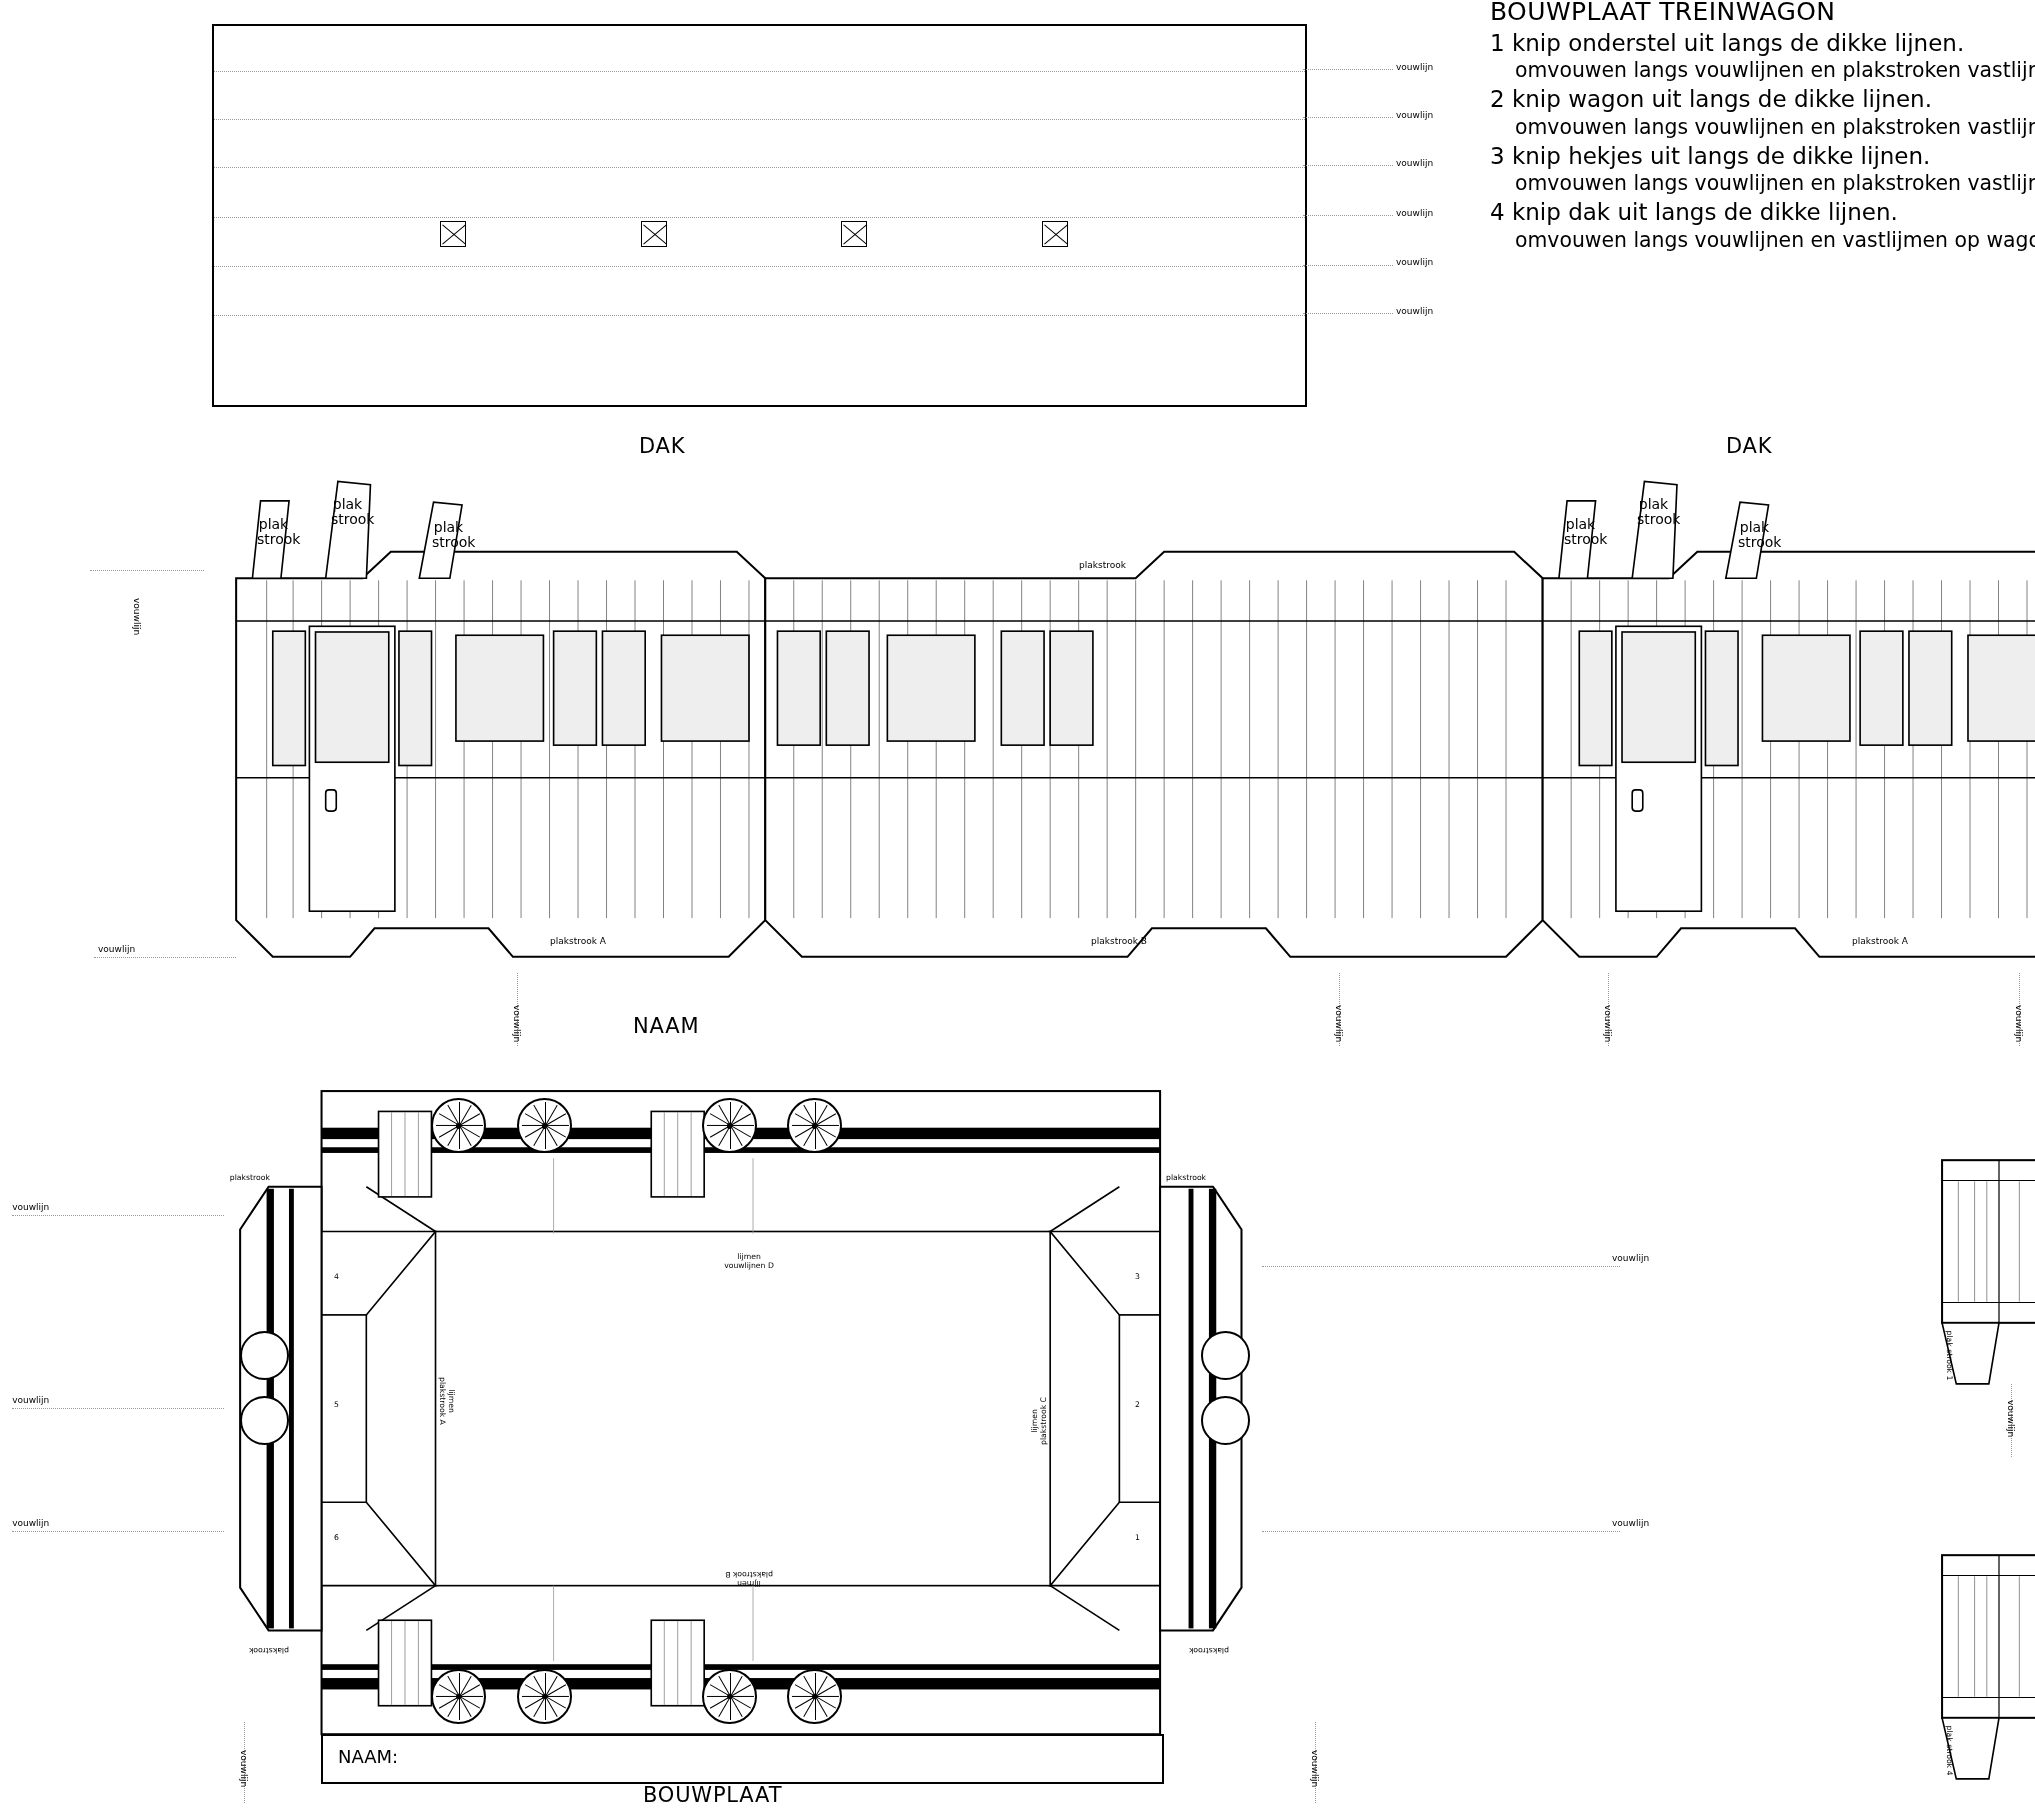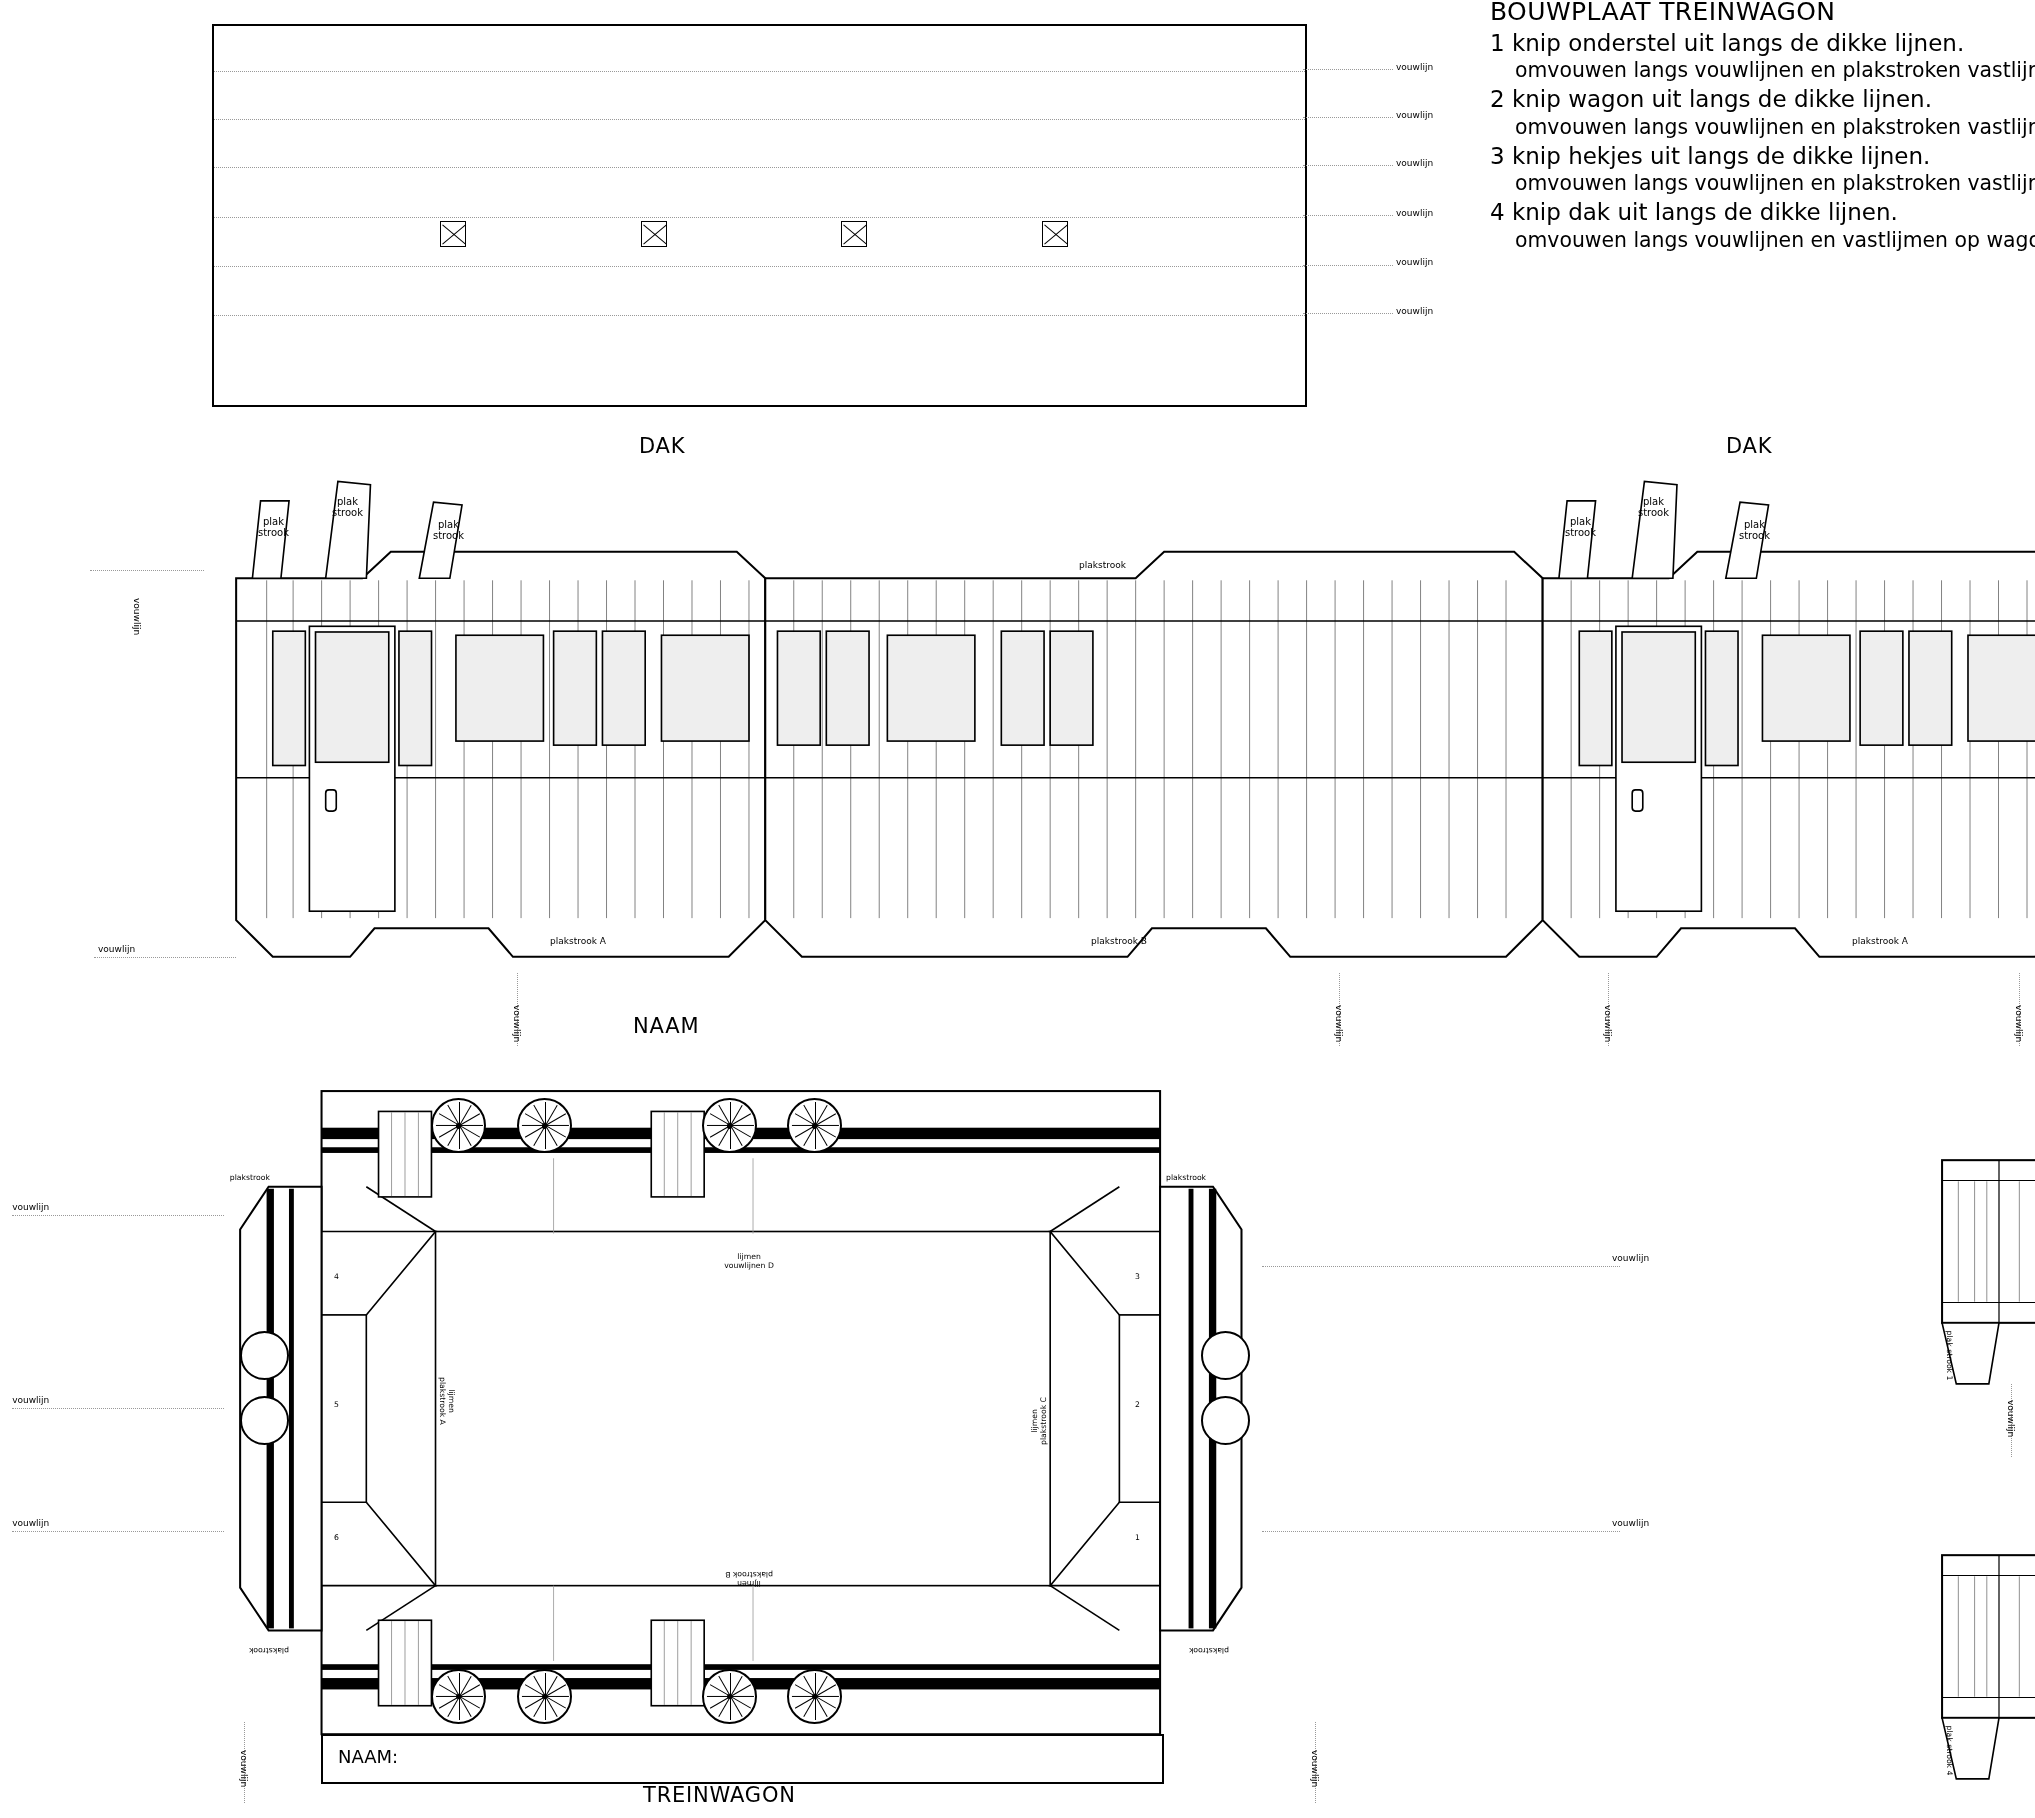--- a/index.html
+++ b/index.html
@@ -16,21 +16,21 @@
   
   #dak-panel{left:212px;top:24.4px;width:1091px;height:379px;border:2px solid #000;background:#fff;}
   .dak-hline{position:absolute;left:0;right:0;height:0;border-top:0.8px dotted #999;}
   .dak-vent{position:absolute;width:23.6px;height:23.6px;border:1.2px solid #000;background:#fff;}
   .dak-vent:before,.dak-vent:after{content:"";position:absolute;left:-1.6px;top:50%;width:30px;height:0;border-top:0.8px solid #000;transform-origin:center;}
   .dak-vent:before{transform:rotate(40deg);}
   .dak-vent:after{transform:rotate(-40deg);}
 
   
   #wagon{left:228px;top:456px;width:2263px;height:562px;}
-  .tabtext{position:absolute;font-size:10px;line-height:1.05;text-align:center;}
+  .tabtext{position:absolute;font-size:14px;line-height:1.05;text-align:center;}
 
   
   #onderstel{left:244px;top:1087px;width:1246px;height:676px;}
   .wheel{position:absolute;border:2.8px solid #000;border-radius:50%;background:#fff;}
   .wheel .spoke{position:absolute;left:50%;top:4%;width:0;height:92%;border-left:1.6px solid #000;transform-origin:50% 50%;}
   .wheel .hub{position:absolute;left:50%;top:50%;width:5.7px;height:5.7px;margin:-2.8px 0 0 -2.8px;border-radius:50%;background:#000;}
   .buffer{position:absolute;border:2px solid #000;border-radius:50%;background:#fff;}
 
   .caption{position:absolute;font-size:21px;letter-spacing:0.8px;}
   .small{font-size:9px;}
@@ -461,21 +461,21 @@
 <div class="lbl small" style="left:12.2px;top:1518px">vouwlijn</div>
 <div class="dashh" style="left:1262px;top:1266px;width:358px"></div>
 <div class="lbl small" style="left:1612px;top:1253px">vouwlijn</div>
 <div class="dashh" style="left:1262px;top:1531px;width:358px"></div>
 <div class="lbl small" style="left:1612px;top:1518px">vouwlijn</div>
 <div class="dashv" style="left:244px;top:1722px;height:81px"></div>
 <div class="lbl small rot270" style="left:249px;top:1750px">vouwlijn</div>
 <div class="dashv" style="left:1315px;top:1722px;height:81px"></div>
 <div class="lbl small rot270" style="left:1320px;top:1750px">vouwlijn</div>
 
-<div class="caption" style="left:643px;top:1783px">TREINWAGON</div>
+<div class="caption" style="left:643px;top:1783px">BOUWPLAAT</div>
 
 <div class="abs" style="left:1938px;top:1156px;width:488px;height:293px">
   <svg width="488" height="293" style="position:absolute;left:0;top:0;overflow:visible" viewBox="0 0 1200 720">
     <rect x="10" y="10" width="1110" height="400" fill="#ffffff" stroke="#000" stroke-width="5"></rect>
     <g stroke="#000" stroke-width="3">
       <line x1="10" y1="60" x2="1120" y2="60"></line>
       <line x1="10" y1="360" x2="1120" y2="360"></line>
       <line x1="150" y1="10" x2="150" y2="410"></line>
       <line x1="980" y1="10" x2="980" y2="410"></line>
     </g>

